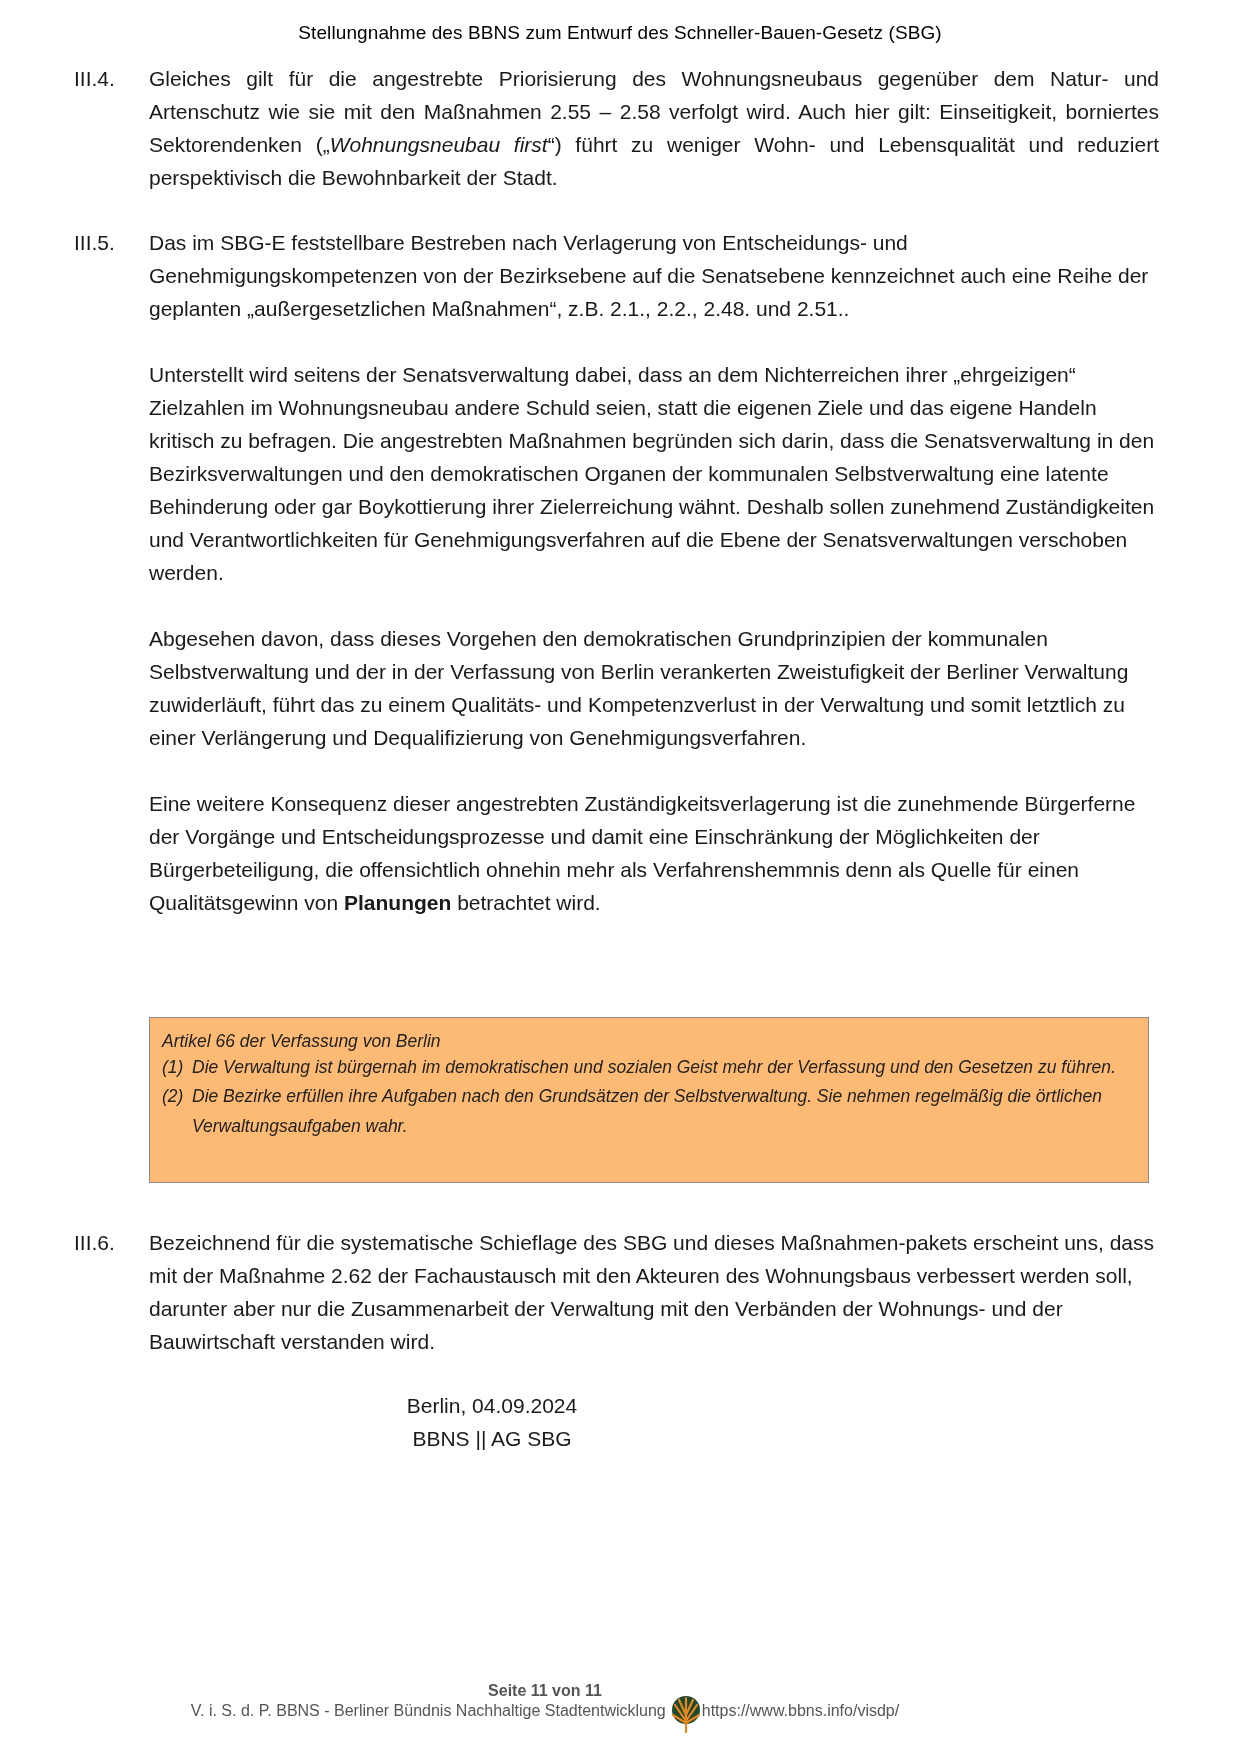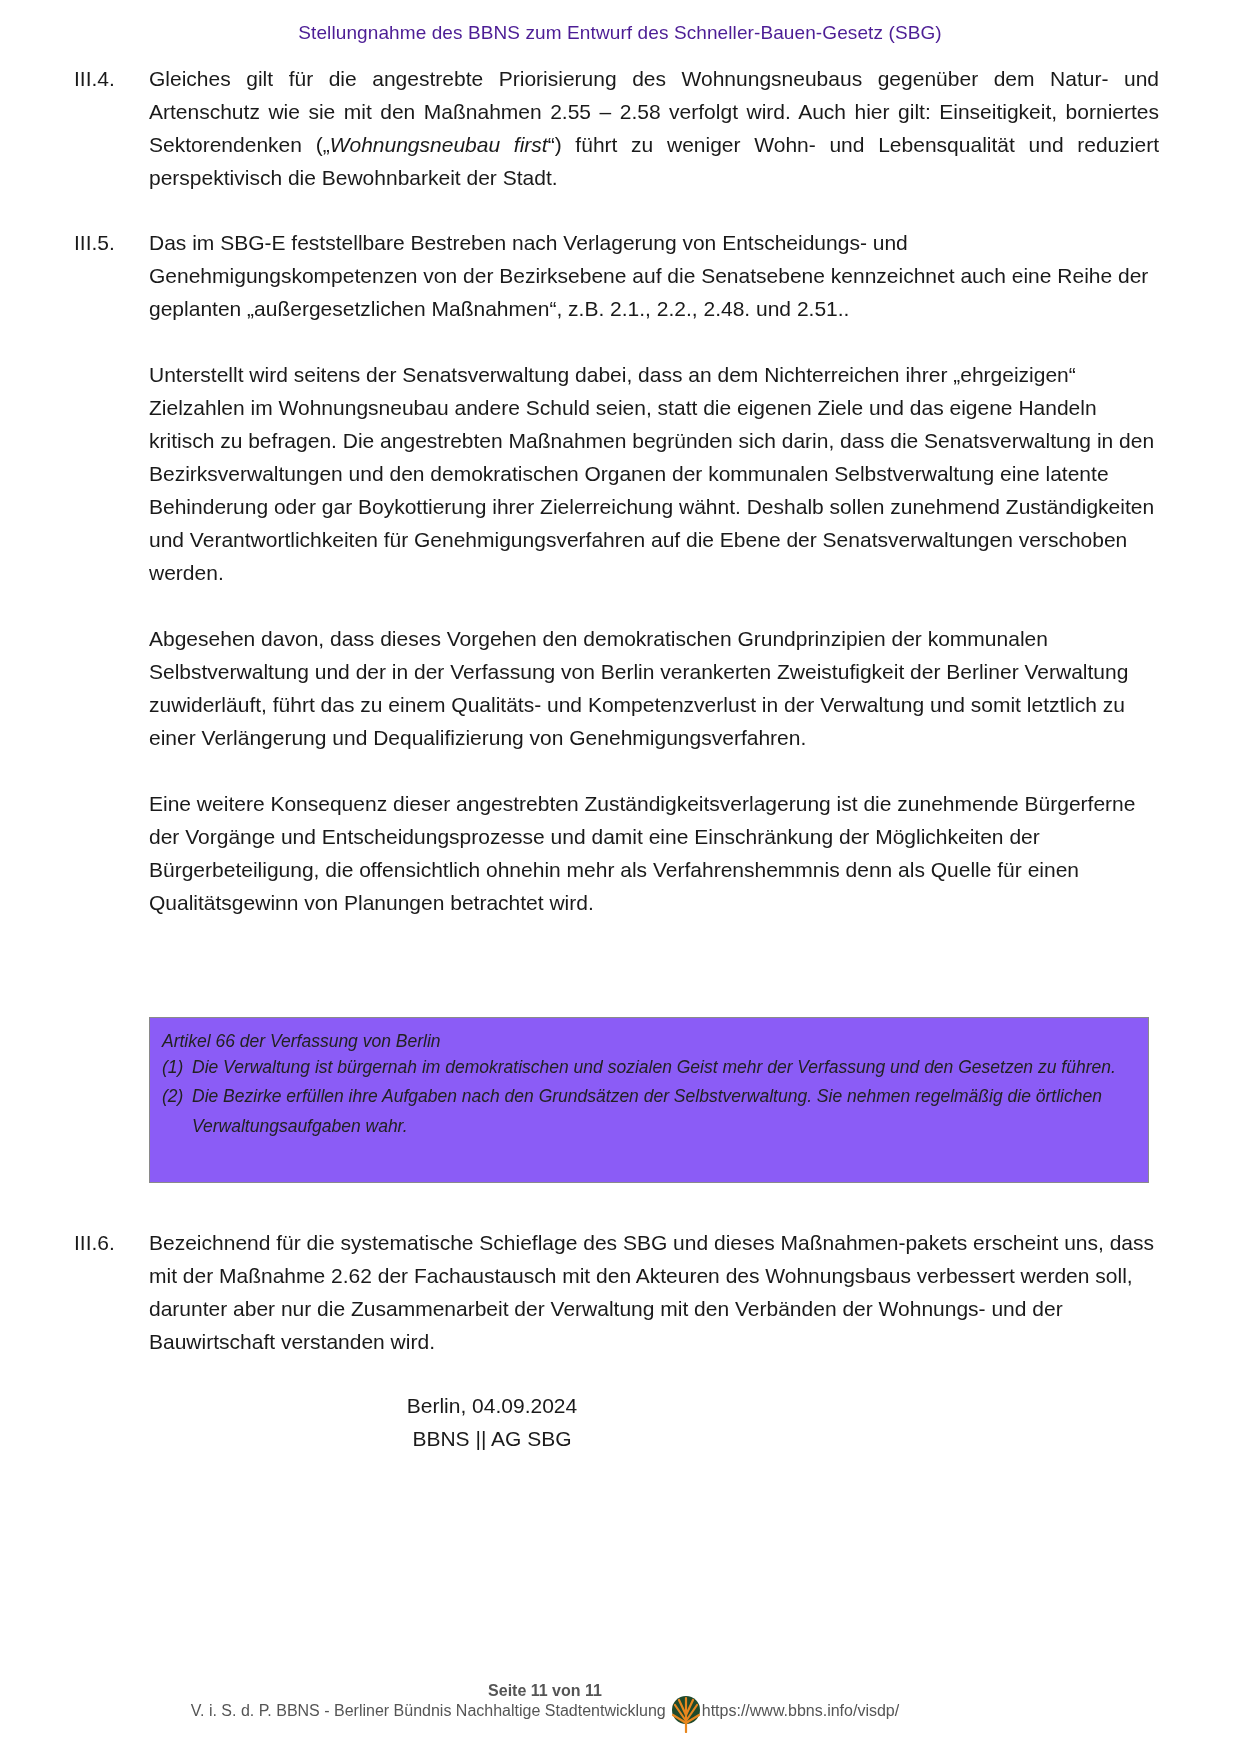--- a/index.html
+++ b/index.html
@@ -1,28 +1,28 @@
 <!DOCTYPE html>
 <html><head>
 <meta charset="utf-8">
 <style>
   html, body { margin: 0; padding: 0; background: #ffffff; }
   body { width: 1240px; height: 1753px; position: relative; overflow: hidden;
          font-family: "Liberation Sans", sans-serif; color: #1a1a1a; }
   .header { position: absolute; top: 22px; left: 0; width: 1240px; text-align: center;
-            font-size: 19px; color: #4c1d95; letter-spacing: 0.1px; }
+            font-size: 19px; color: #000000; letter-spacing: 0.1px; }
   .section { position: absolute; left: 74px; width: 1080px; }
   .sec-num { position: absolute; left: 0; top: 0; font-size: 21px; line-height: 33px; }
   .sec-body { position: absolute; left: 75px; width: 1010px; }
   p { margin: 0; font-size: 21px; line-height: 33px; }
   .para-gap { height: 33px; }
   em { }
-  strong { font-weight: normal; }
+  strong { font-weight: bold; }
   .quote-box { position: absolute; left: 149px; top: 1017px; width: 1000px; height: 166px;
-               background: #8b5cf6; border: 1px solid #8a8a8a; box-sizing: border-box;
+               background: #fdba74; border: 1px solid #8a8a8a; box-sizing: border-box;
                padding: 10px 12px; font-style: italic; font-size: 17.5px; color: #222; }
   .quote-title { line-height: 26px; }
   .quote-item { display: flex; line-height: 26px; }
   .quote-item .num { width: 30px; flex: none; }
   .quote-item .txt { flex: 1; }
   .q2 { line-height: 30px; margin-top: 1px; }
   .sign { position: absolute; top: 1389px; left: 0; width: 984px; text-align: center;
           font-size: 21px; line-height: 33px; }
   .footer { position: absolute; top: 1681px; left: 0; width: 1090px; text-align: center;
             font-size: 16px; color: #555; }

